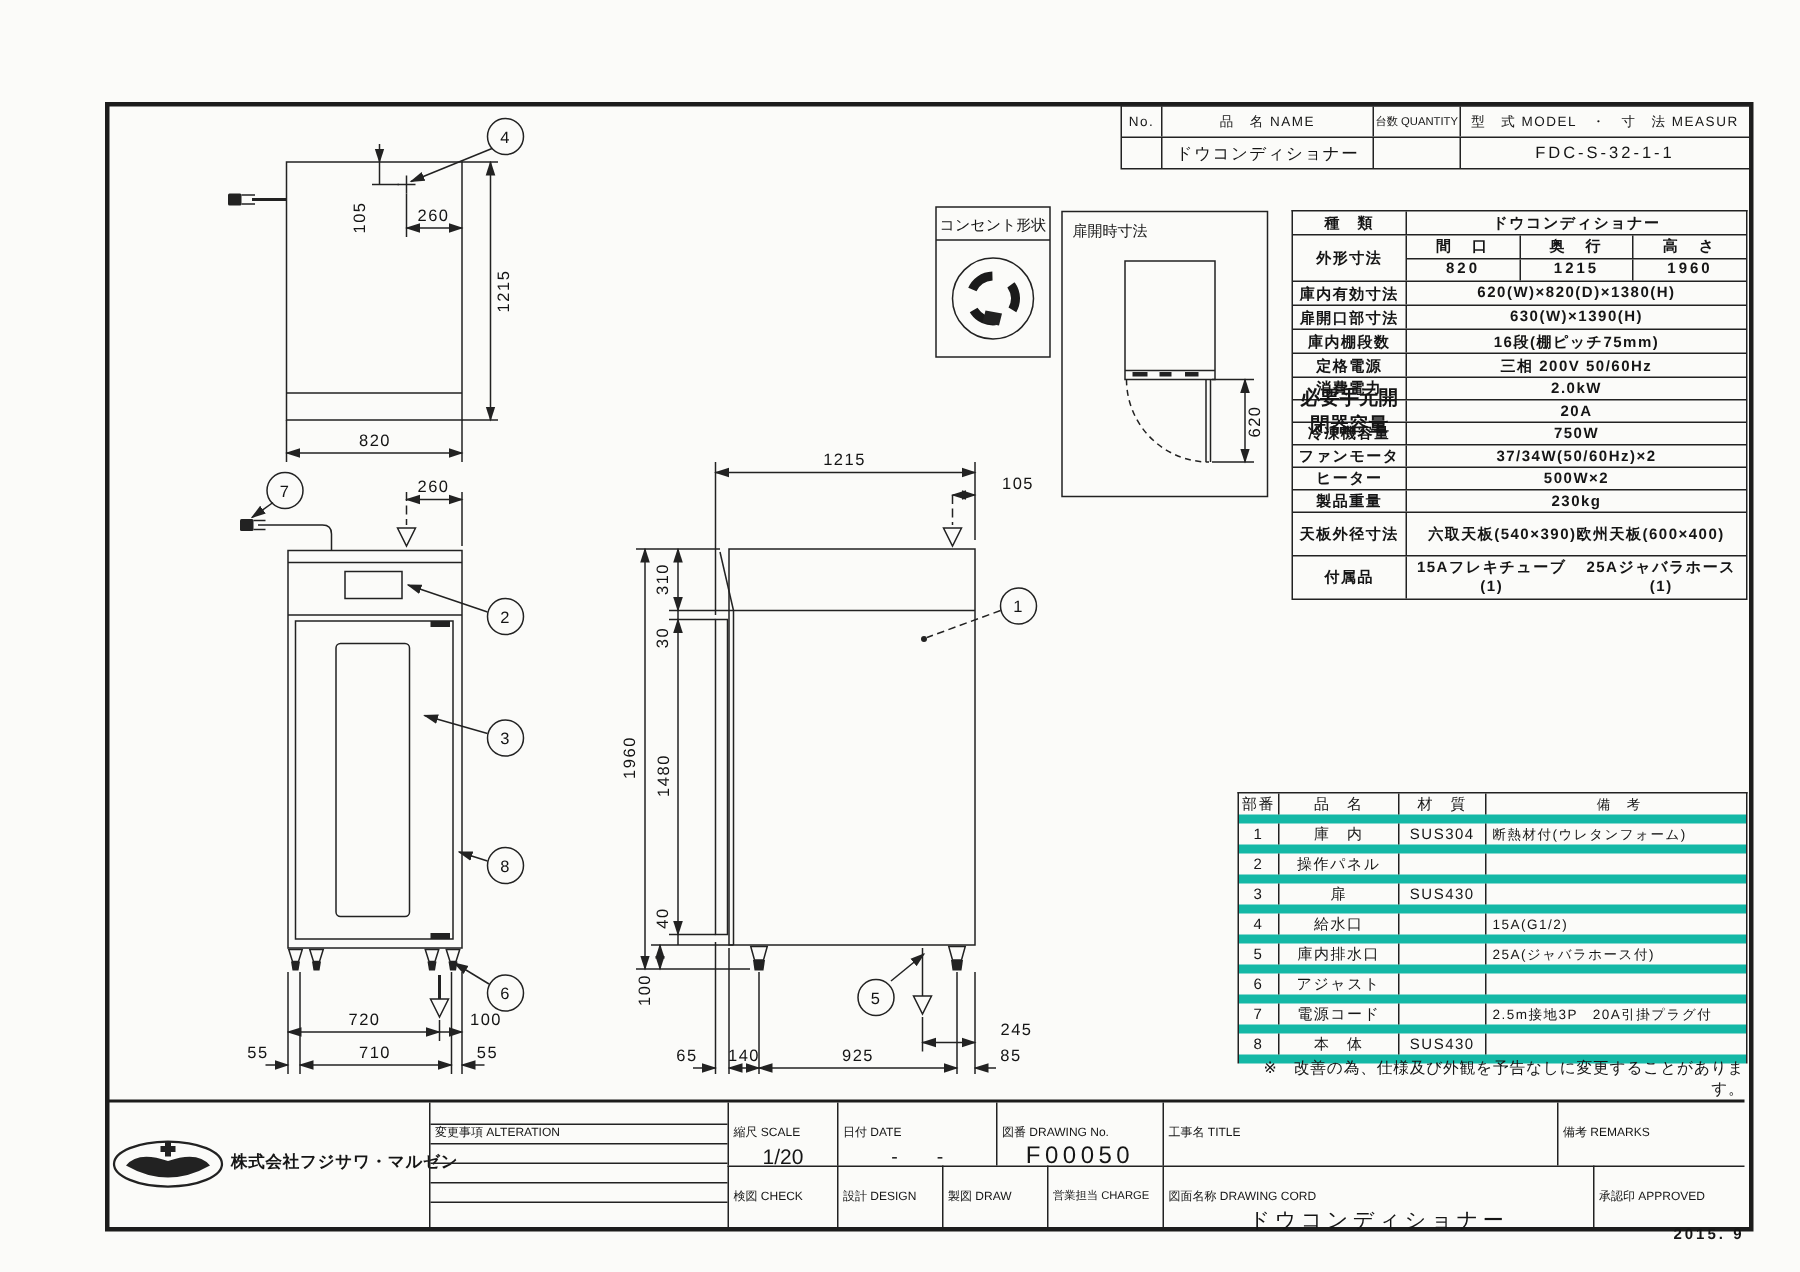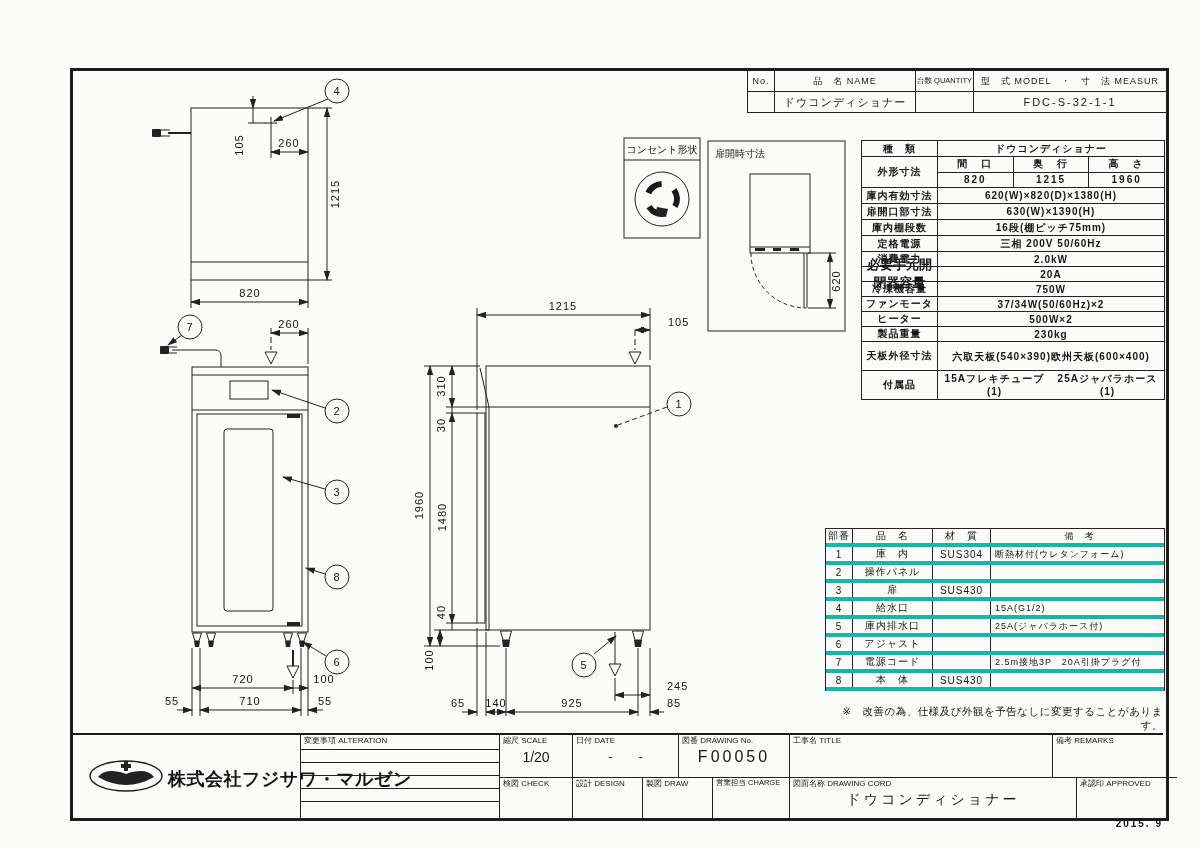--- a/index.html
+++ b/index.html
@@ -27,33 +27,33 @@
   .slab{width:75px;border-right:1px solid #222;display:flex;align-items:center;justify-content:center;letter-spacing:1px;text-align:center;}
   .slab.tiny{font-size:13px;letter-spacing:0;}
   .sval{flex:1;display:flex;align-items:center;justify-content:center;letter-spacing:1px;}
   .sub{flex:1;display:flex;flex-direction:column;}
   .subr{display:flex;flex:1;}
   .subr>div{flex:1;border-right:1px solid #222;display:flex;align-items:center;justify-content:center;letter-spacing:2px;}
   .subr>div:last-child{border-right:none;}
   .subr.hd{border-bottom:1px solid #222;}
   .two{flex-direction:row;justify-content:center;line-height:1.3;text-align:center;}
   .parts{left:825px;top:528px;width:338px;border:1px solid #222;border-bottom:none;font-size:10px;}
-  .prow{display:flex;height:14px;border-bottom:4px solid #14b8a6;justify-content:center;}
+  .prow{display:flex;height:14px;border-bottom:6px solid #14b8a6;justify-content:center;}
   .pc{border-right:1px solid #222;display:flex;align-items:center;justify-content:center;letter-spacing:1px;overflow:hidden;white-space:nowrap;}
   .pc:last-child{border-right:none;justify-content:flex-start;padding-left:4px;}
   .pc.c1{width:26px;}.pc.c2{width:79px;}.pc.c3{width:57px;}.pc.c4{flex:1;font-size:9px;}
   .note{left:840px;top:705px;width:323px;text-align:right;font-size:10.5px;letter-spacing:0.5px;}
   
   .tblock{left:70px;top:733px;width:1093px;height:83px;border-top:2px solid #1c1c1c;font-size:8.5px;}
-  .tcell{position:absolute;border-left:1px solid #222;box-sizing:border-box;padding:0 3px;margin-left:14px;}
+  .tcell{position:absolute;border-left:1px solid #222;box-sizing:border-box;padding:14px 3px;}
   .tcell .lab{font-size:8px;letter-spacing:0;}
   .tval{display:flex;align-items:center;justify-content:center;}
   .altline{position:absolute;left:0;right:0;border-top:1px solid #222;}
   .datestamp{left:1080px;top:818px;width:83px;text-align:right;font-size:10px;font-weight:bold;letter-spacing:2px;}
-  .company{font-size:18px;font-weight:bold;letter-spacing:0.5px;white-space:nowrap;}
+  .company{font-size:11px;font-weight:bold;letter-spacing:0.5px;white-space:nowrap;}
 </style>
 </head>
 <body>
 
 <div class="abs sheet-border"></div>
 
 <svg width="1200" height="848" viewBox="0 0 1200 848">
   <defs>
     <marker id="ar" viewBox="0 0 10 10" refX="9" refY="5" markerWidth="10" markerHeight="10" orient="auto-start-reverse">
       <path d="M0 1.8 L10 5 L0 8.2 z" fill="#222"></path>

